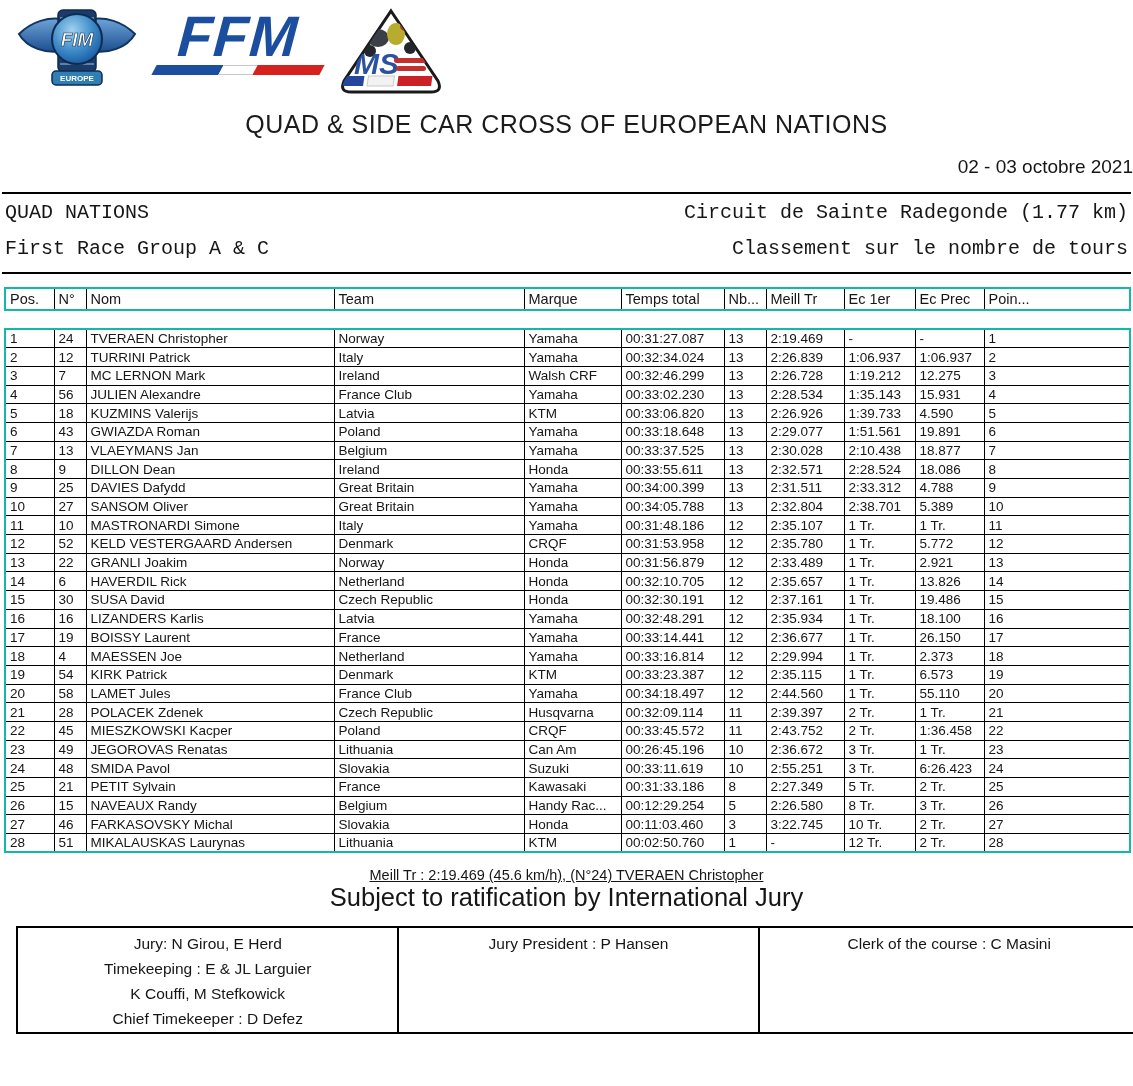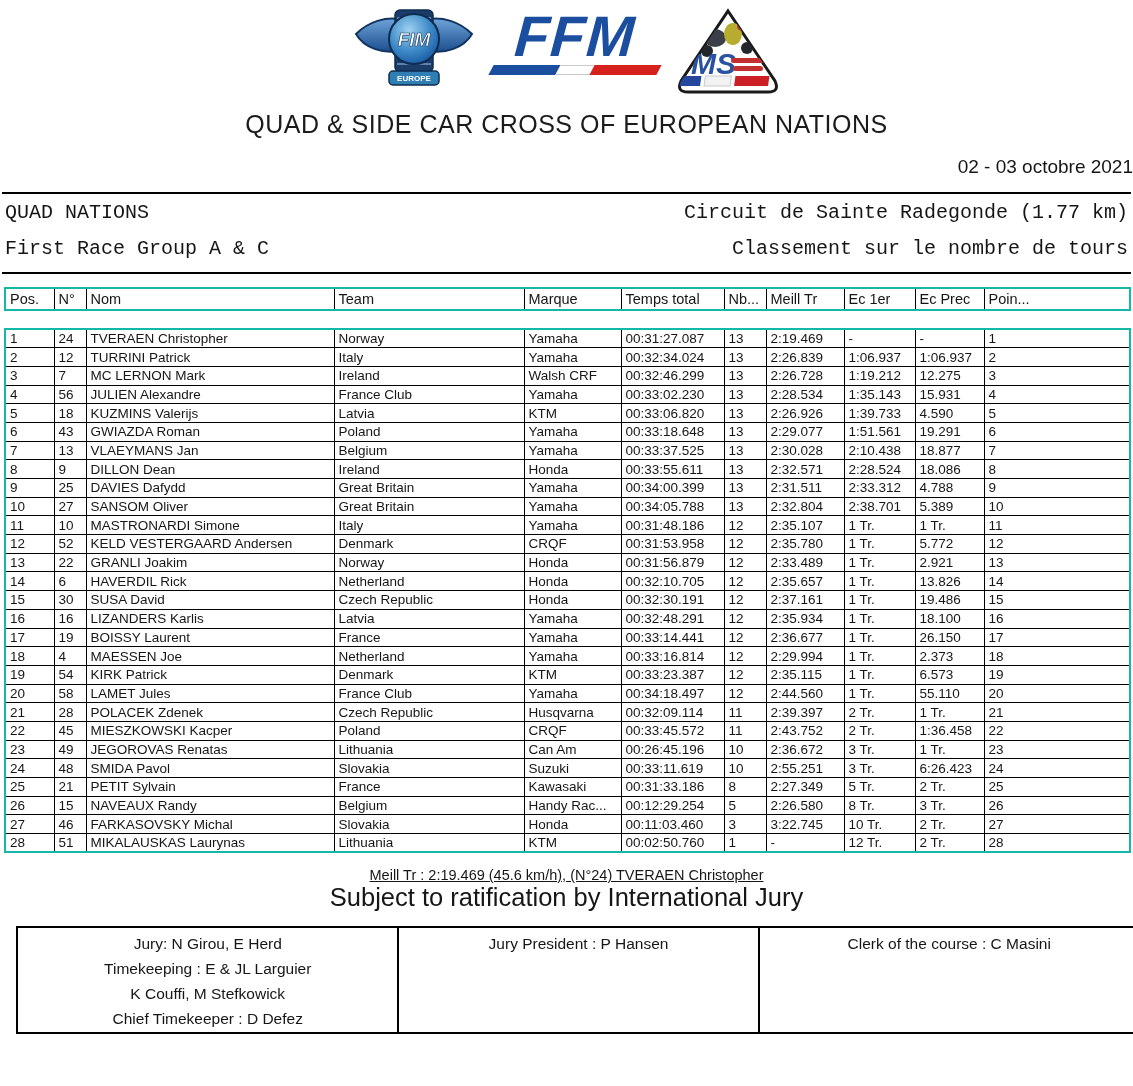--- a/index.html
+++ b/index.html
@@ -1,21 +1,21 @@
 <!DOCTYPE html>
 <html><head>
 <meta charset="utf-8">
 <style>
   * { box-sizing: border-box; }
   html, body { margin: 0; padding: 0; background: #fff; }
   body { font-family: "Liberation Sans", sans-serif; color: #161616; }
   .page { width: 1133px; height: 1086px; background: #fff; overflow: hidden; position: relative; }
 
   
-  .logos { display: flex; justify-content: center; align-items: flex-start; padding: 8px 16px 0 16px; height: 98px; }
+  .logos { display: flex; justify-content: flex-start; align-items: flex-start; padding: 8px 16px 0 16px; height: 98px; }
   .logo-fim { width: 122px; height: 86px; flex: 0 0 auto; }
   .logo-ffm { width: 200px; text-align: center; margin-top: 2px; flex: 0 0 auto; }
   .ffm-text { font-size: 57px; font-weight: bold; font-style: italic; color: #1c4e9f; line-height: 0.92; letter-spacing: 1px; transform: skewX(-4deg); }
   .ffm-stripe { height: 10px; width: 168px; margin: 3px auto 0 auto; transform: skewX(-28deg); display: flex; }
   .ffm-stripe .seg-b { background: #1c4e9f; flex: 4; }
   .ffm-stripe .seg-w { background: #fff; border-top: 1px solid #c9c9c9; border-bottom: 1px solid #c9c9c9; flex: 2; }
   .ffm-stripe .seg-r { background: #d6221e; flex: 4; }
   .logo-club { width: 106px; height: 90px; flex: 0 0 auto; }
 
   
@@ -237,21 +237,21 @@
         <tr>
           <td>6</td>
           <td>43</td>
           <td>GWIAZDA Roman</td>
           <td>Poland</td>
           <td>Yamaha</td>
           <td>00:33:18.648</td>
           <td>13</td>
           <td>2:29.077</td>
           <td>1:51.561</td>
-          <td>19.291</td>
+          <td>19.891</td>
           <td>6</td>
         </tr>
         <tr>
           <td>7</td>
           <td>13</td>
           <td>VLAEYMANS Jan</td>
           <td>Belgium</td>
           <td>Yamaha</td>
           <td>00:33:37.525</td>
           <td>13</td>

